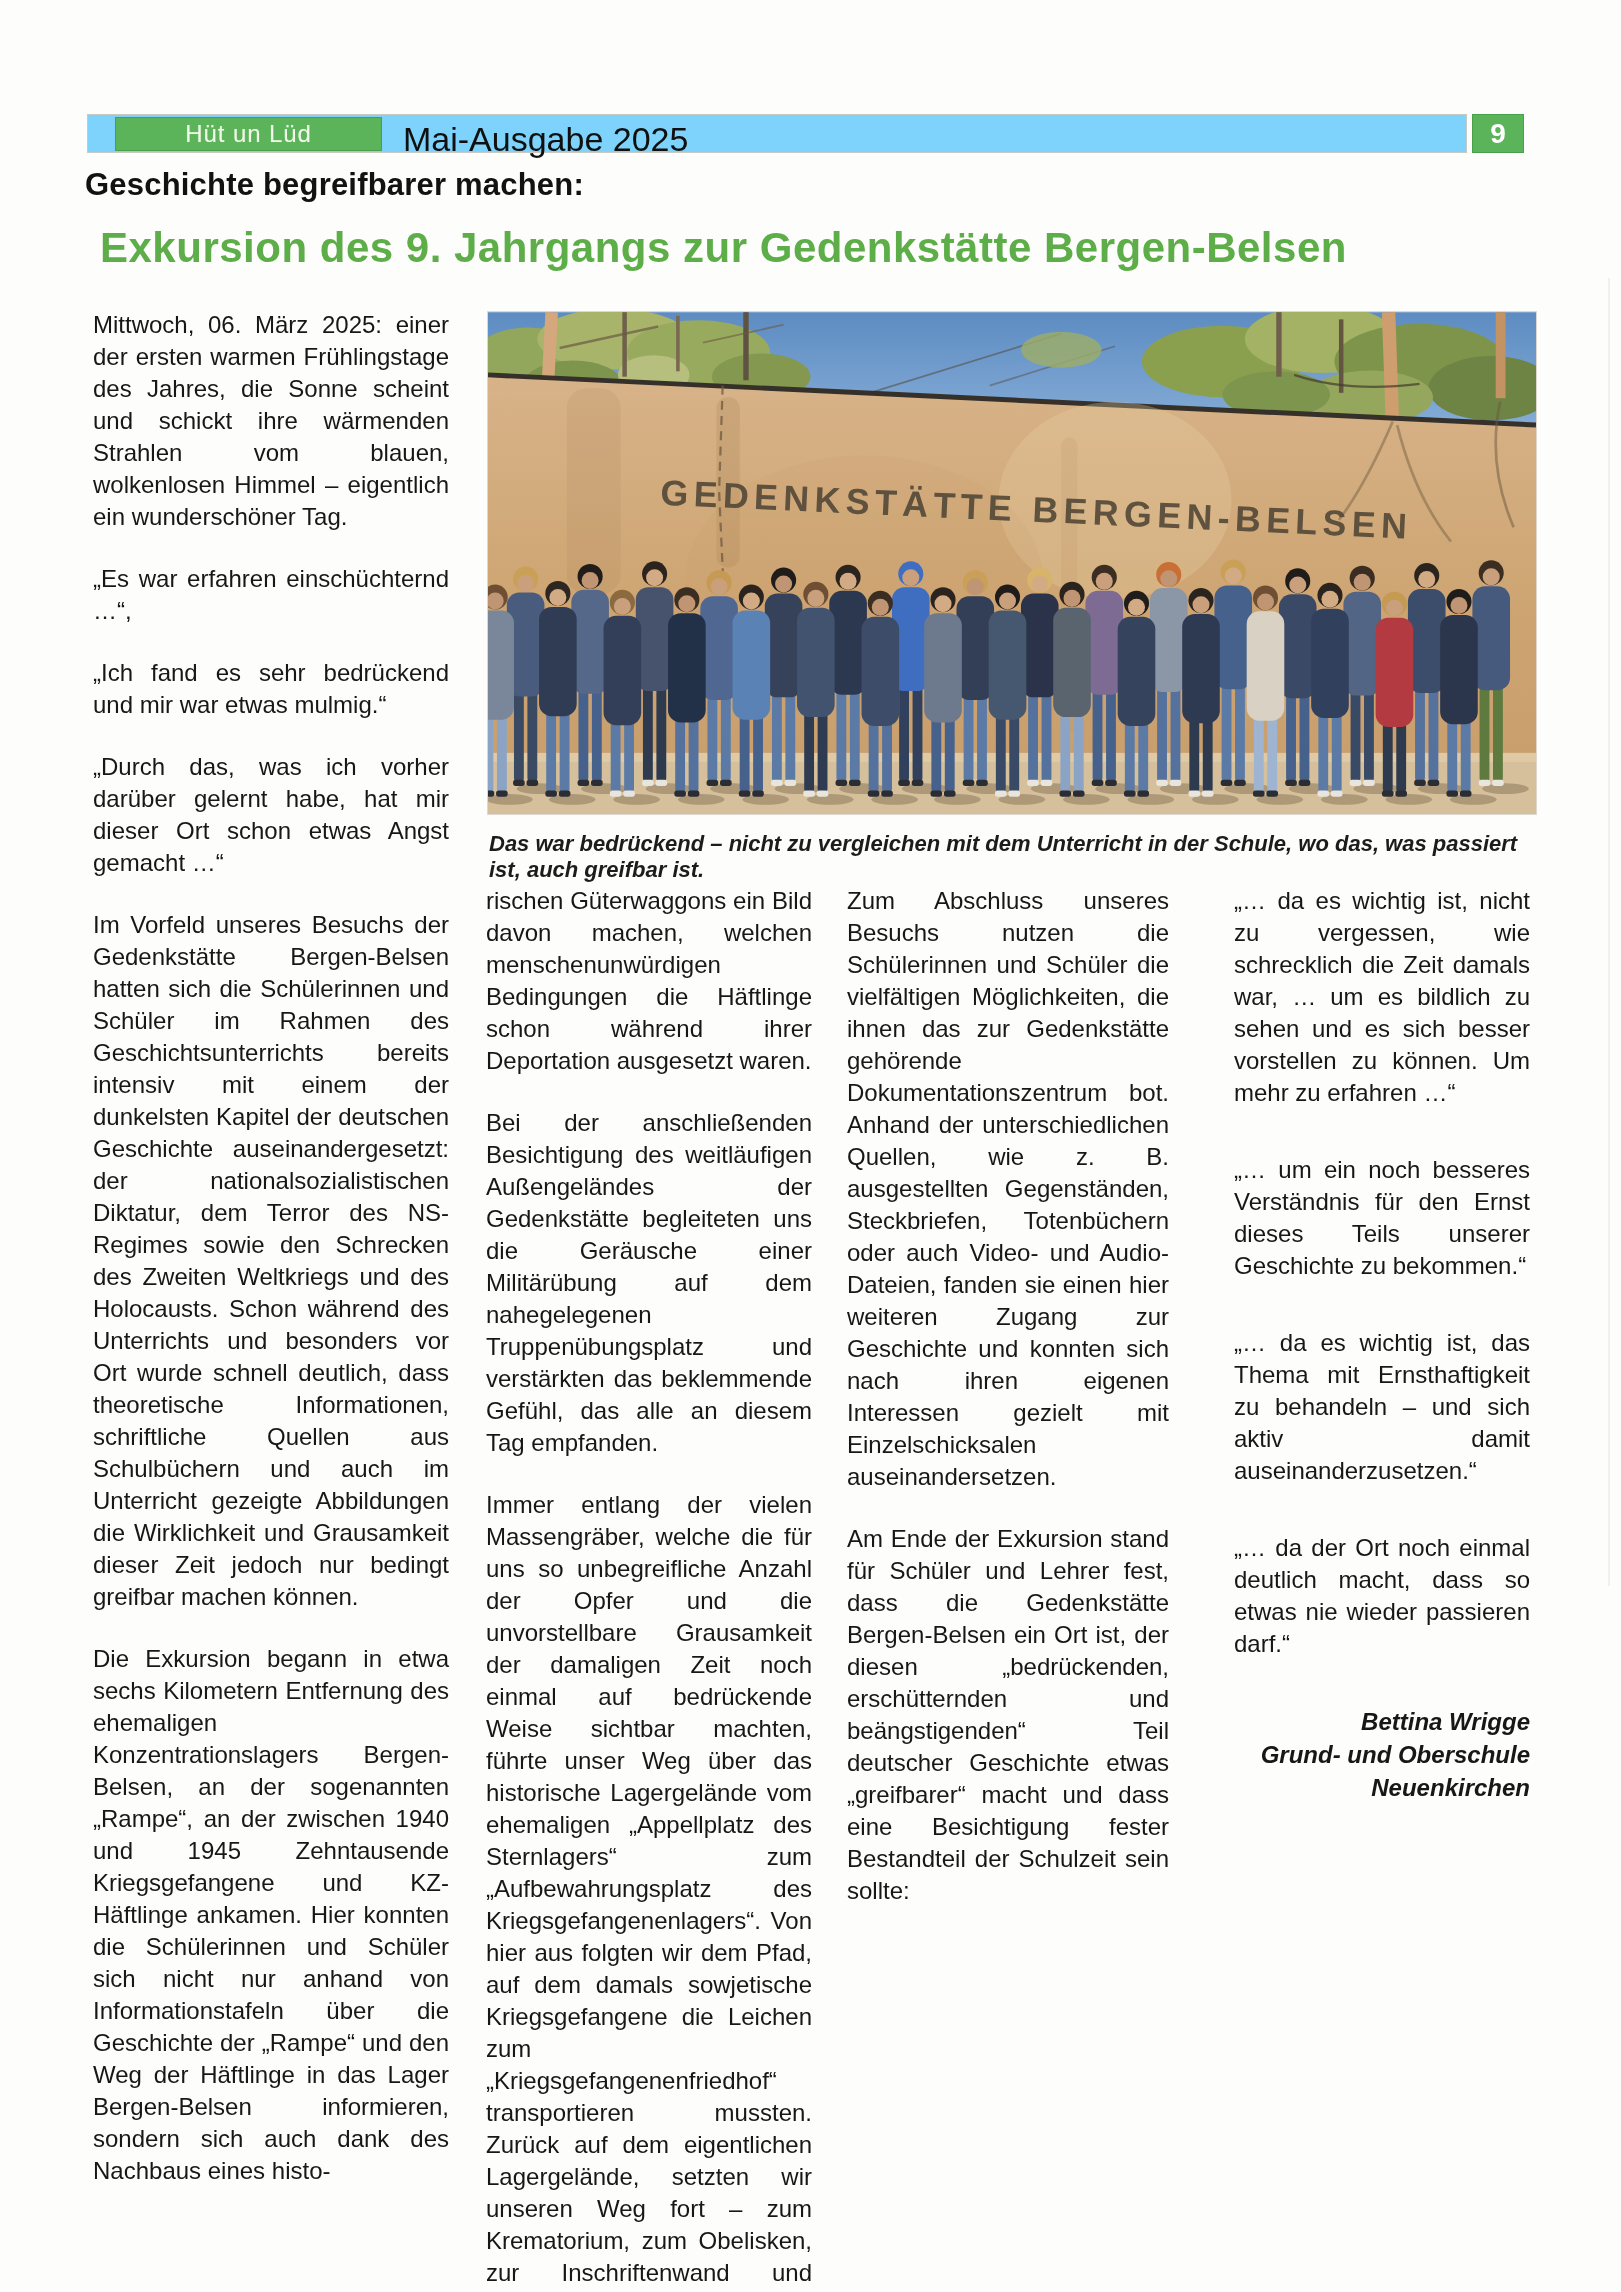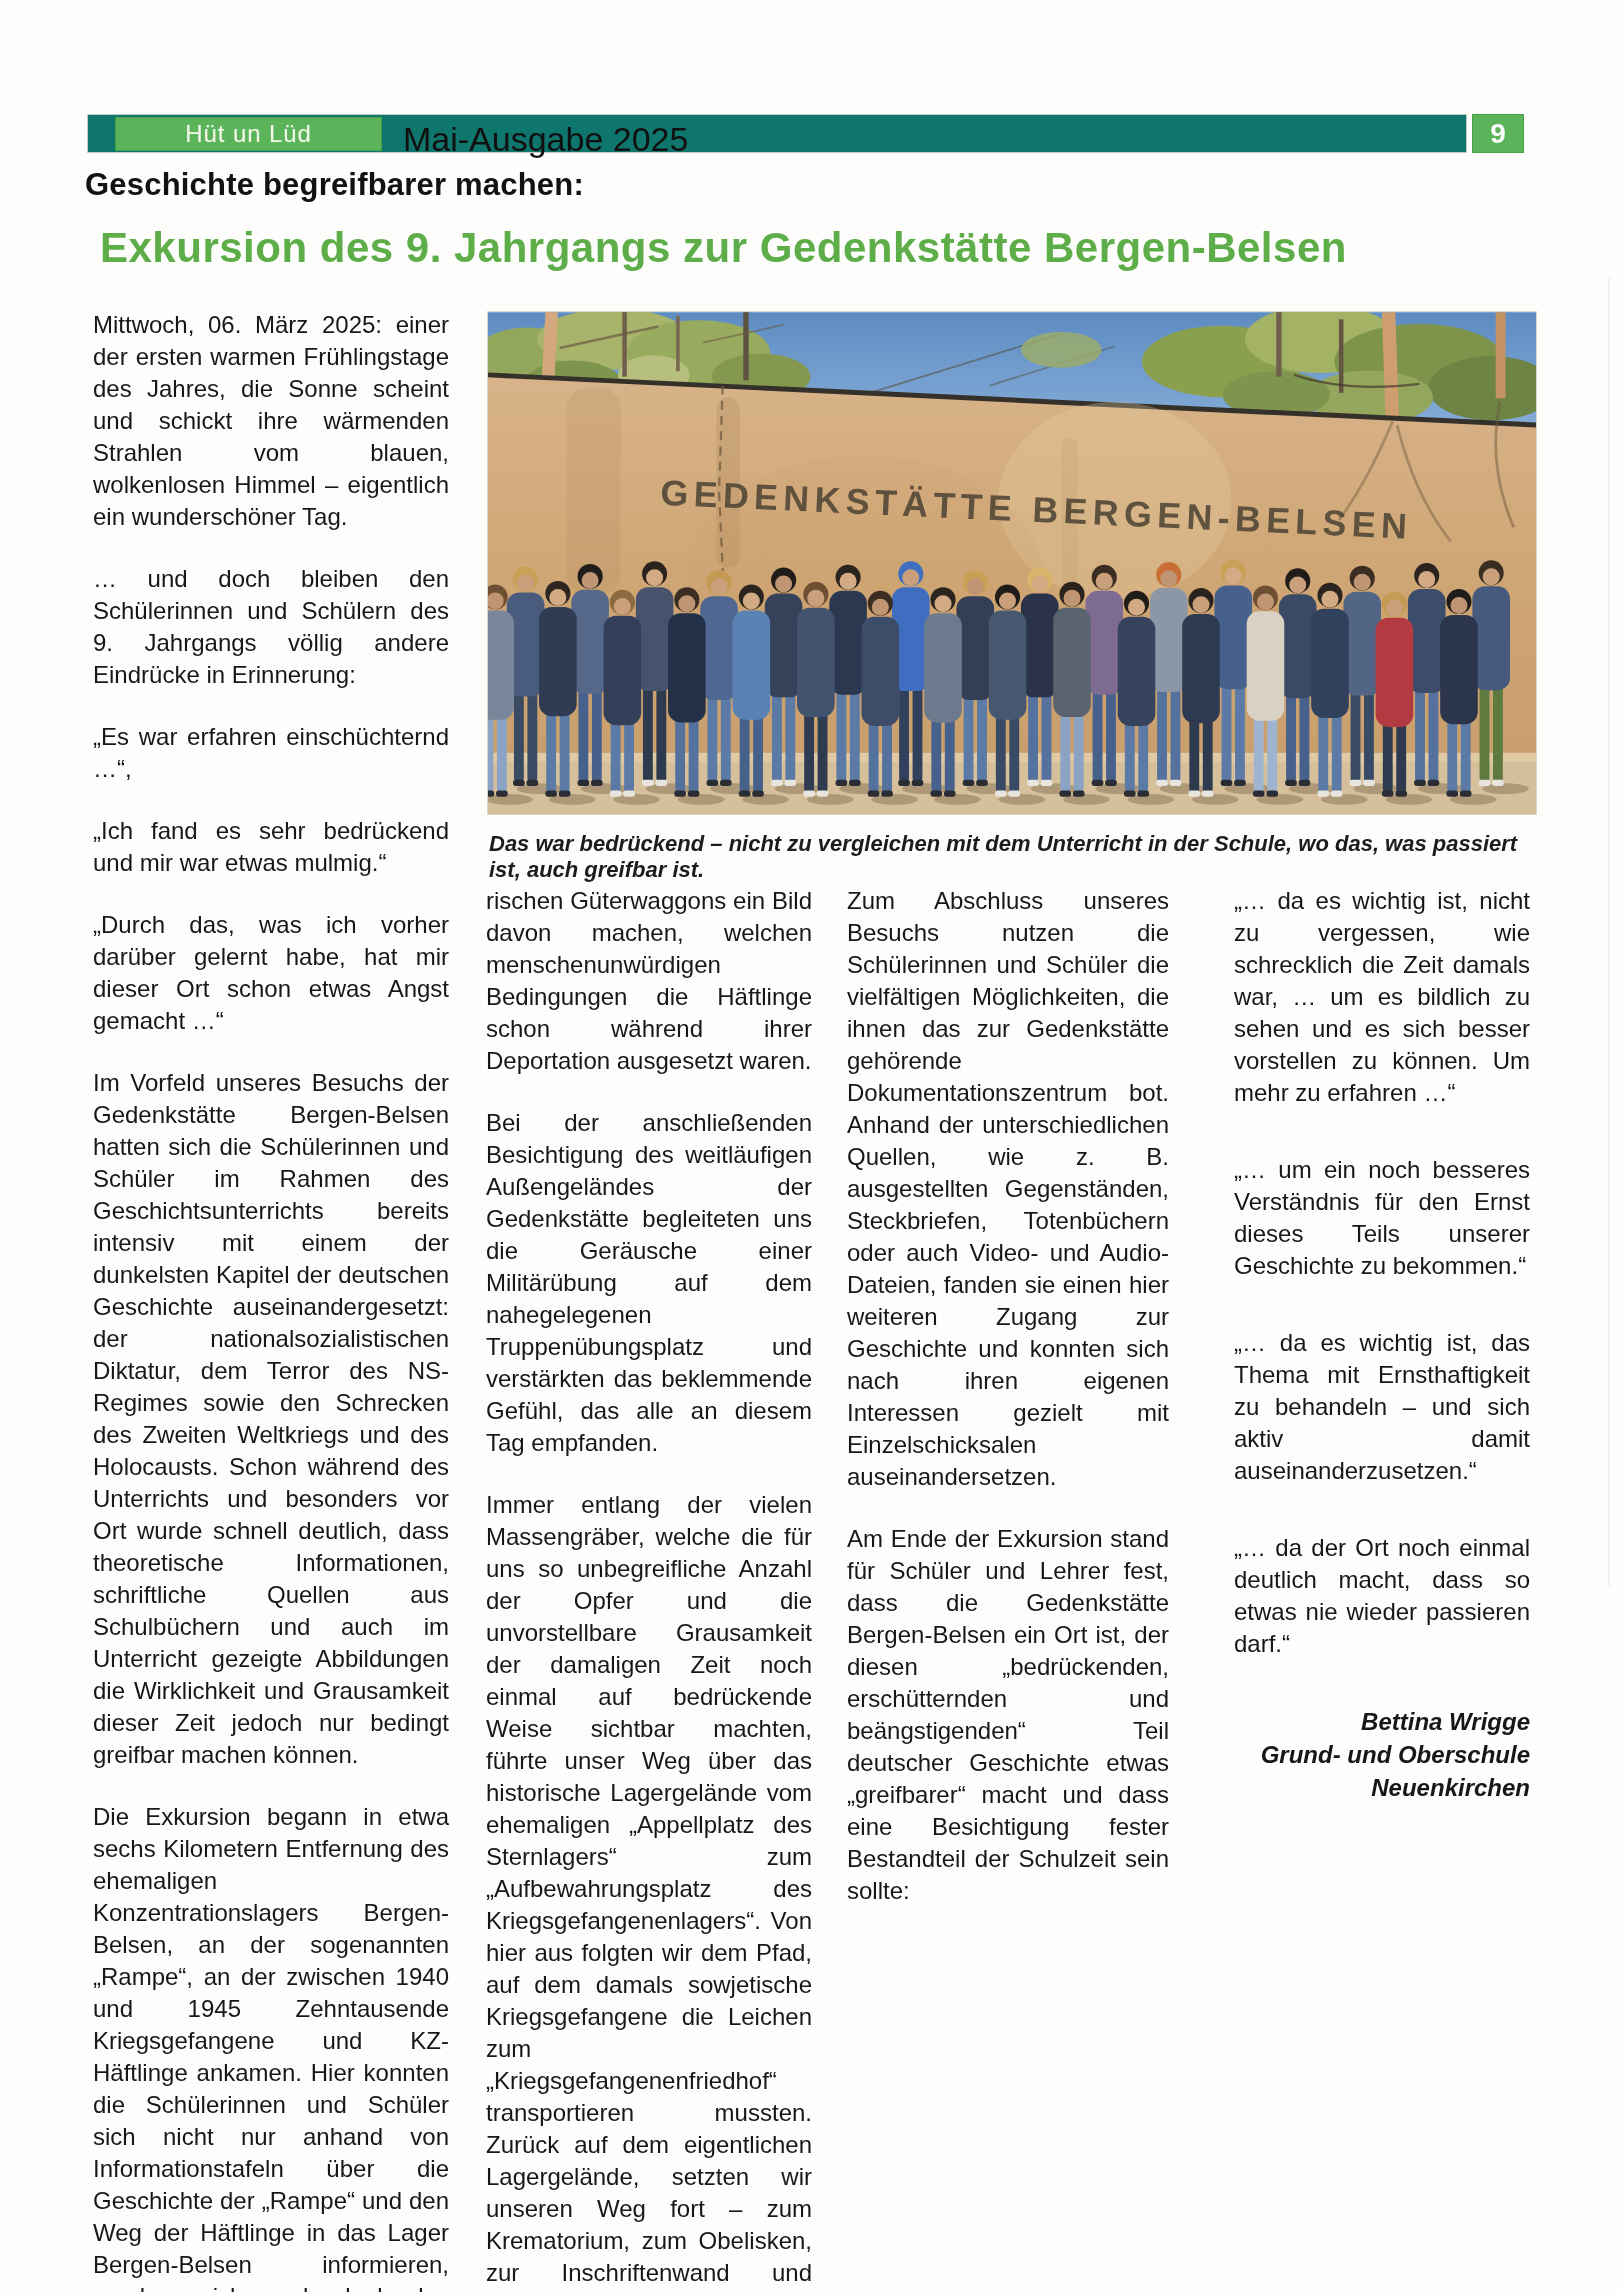--- a/index.html
+++ b/index.html
@@ -1,19 +1,19 @@
 <!DOCTYPE html>
 <html style="font-size:14.3px"><head>
 <meta charset="utf-8">
 <style>
   html,body{margin:0;padding:0;background:#f4f4f2;}
   .page{position:relative;width:1621px;height:2293px;background:#fdfdfb;overflow:hidden;
         font-family:"Liberation Sans",sans-serif;color:#161616;}
   
-  .header-bar{position:absolute;left:87px;top:114px;width:1380px;height:39px;background:#0f766e;
+  .header-bar{position:absolute;left:87px;top:114px;width:1380px;height:39px;background:#7dd3fc;
               border:1.8px solid #c6cac3;box-sizing:border-box;}
   .brand-box{position:absolute;left:27px;top:1.8px;width:265px;height:32px;background:#5cb45a;
              border:0.9px solid #47a04a;display:flex;align-items:center;justify-content:center;}
   .brand-box span{color:#f2f8e9;font-size:24px;letter-spacing:0.9px;text-shadow:0 0 0.9px #8ccb86;}
   .issue{position:absolute;left:315px;top:4.5px;font-size:34px;font-weight:normal;color:#101010;}
   .page-num{position:absolute;left:1472px;top:114px;width:52px;height:39px;background:#5cb45a;
             border:0.9px solid #47a04a;box-sizing:border-box;color:#fff;font-size:28px;font-weight:bold;
             display:flex;align-items:center;justify-content:center;}
   
   .kicker{position:absolute;left:85px;top:167px;margin:0;font-size:31px;font-weight:bold;color:#121212;
@@ -50,21 +50,20 @@
     </div>
     <div class="issue">Mai-Ausgabe 2025</div>
   </div>
   <div class="page-num">9</div>
 
   <h2 class="kicker">Geschichte begreifbarer machen:</h2>
   <h1 class="title">Exkursion des 9. Jahrgangs zur Gedenkstätte Bergen-Belsen</h1>
 
   <div class="col col1">
       <p>Mittwoch, 06. März 2025: einer der ersten warmen Frühlingstage des Jahres, die Sonne scheint und schickt ihre wärmenden Strahlen vom blauen, wolkenlosen Himmel – eigentlich ein wunderschöner Tag.</p>
-      <p>… und doch bleiben den Schülerinnen und Schülern des 9. Jahrgangs völlig andere Eindrücke in Erinnerung:</p>
       <p>„Es war erfahren einschüchternd …“,</p>
       <p>„Ich fand es sehr bedrückend und mir war etwas mulmig.“</p>
       <p>„Durch das, was ich vorher darüber gelernt habe, hat mir dieser Ort schon etwas Angst gemacht …“</p>
       <p>Im Vorfeld unseres Besuchs der Gedenkstätte Bergen-Belsen hatten sich die Schülerinnen und Schüler im Rahmen des Geschichtsunterrichts bereits intensiv mit einem der dunkelsten Kapitel der deutschen Geschichte auseinandergesetzt: der nationalsozialistischen Diktatur, dem Terror des NS-Regimes sowie den Schrecken des Zweiten Weltkriegs und des Holocausts. Schon während des Unterrichts und besonders vor Ort wurde schnell deutlich, dass theoretische Informationen, schriftliche Quellen aus Schulbüchern und auch im Unterricht gezeigte Abbildungen die Wirklichkeit und Grausamkeit dieser Zeit jedoch nur bedingt greifbar machen können.</p>
       <p>Die Exkursion begann in etwa sechs Kilometern Entfernung des ehemaligen Konzentrationslagers Bergen-Belsen, an der sogenannten „Rampe“, an der zwischen 1940 und 1945 Zehntausende Kriegsgefangene und KZ-Häftlinge ankamen. Hier konnten die Schülerinnen und Schüler sich nicht nur anhand von Informationstafeln über die Geschichte der „Rampe“ und den Weg der Häftlinge in das Lager Bergen-Belsen informieren, sondern sich auch dank des Nachbaus eines histo-</p>
     </div>
 
   <figure class="photo">
     <svg width="1048" height="502" viewBox="0 0 1170 560">
       <defs>

